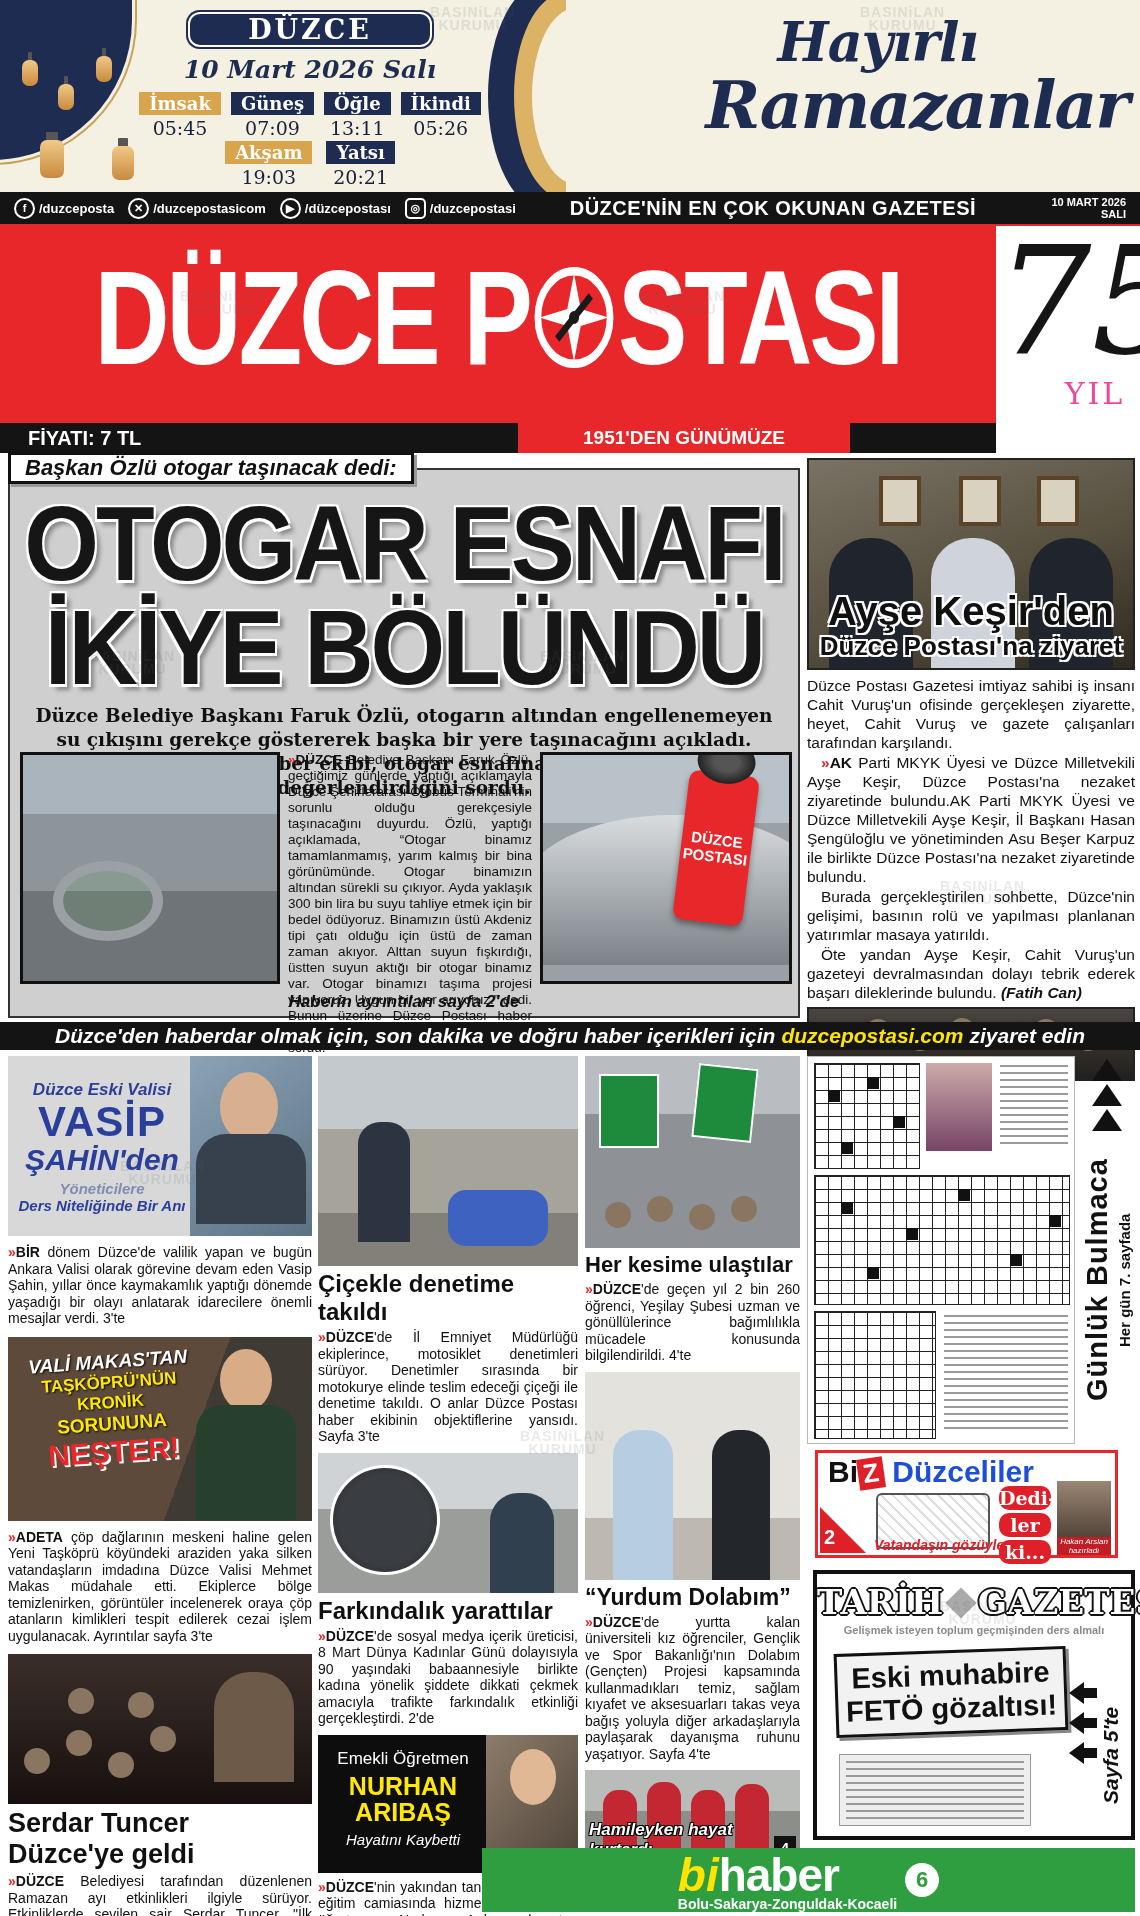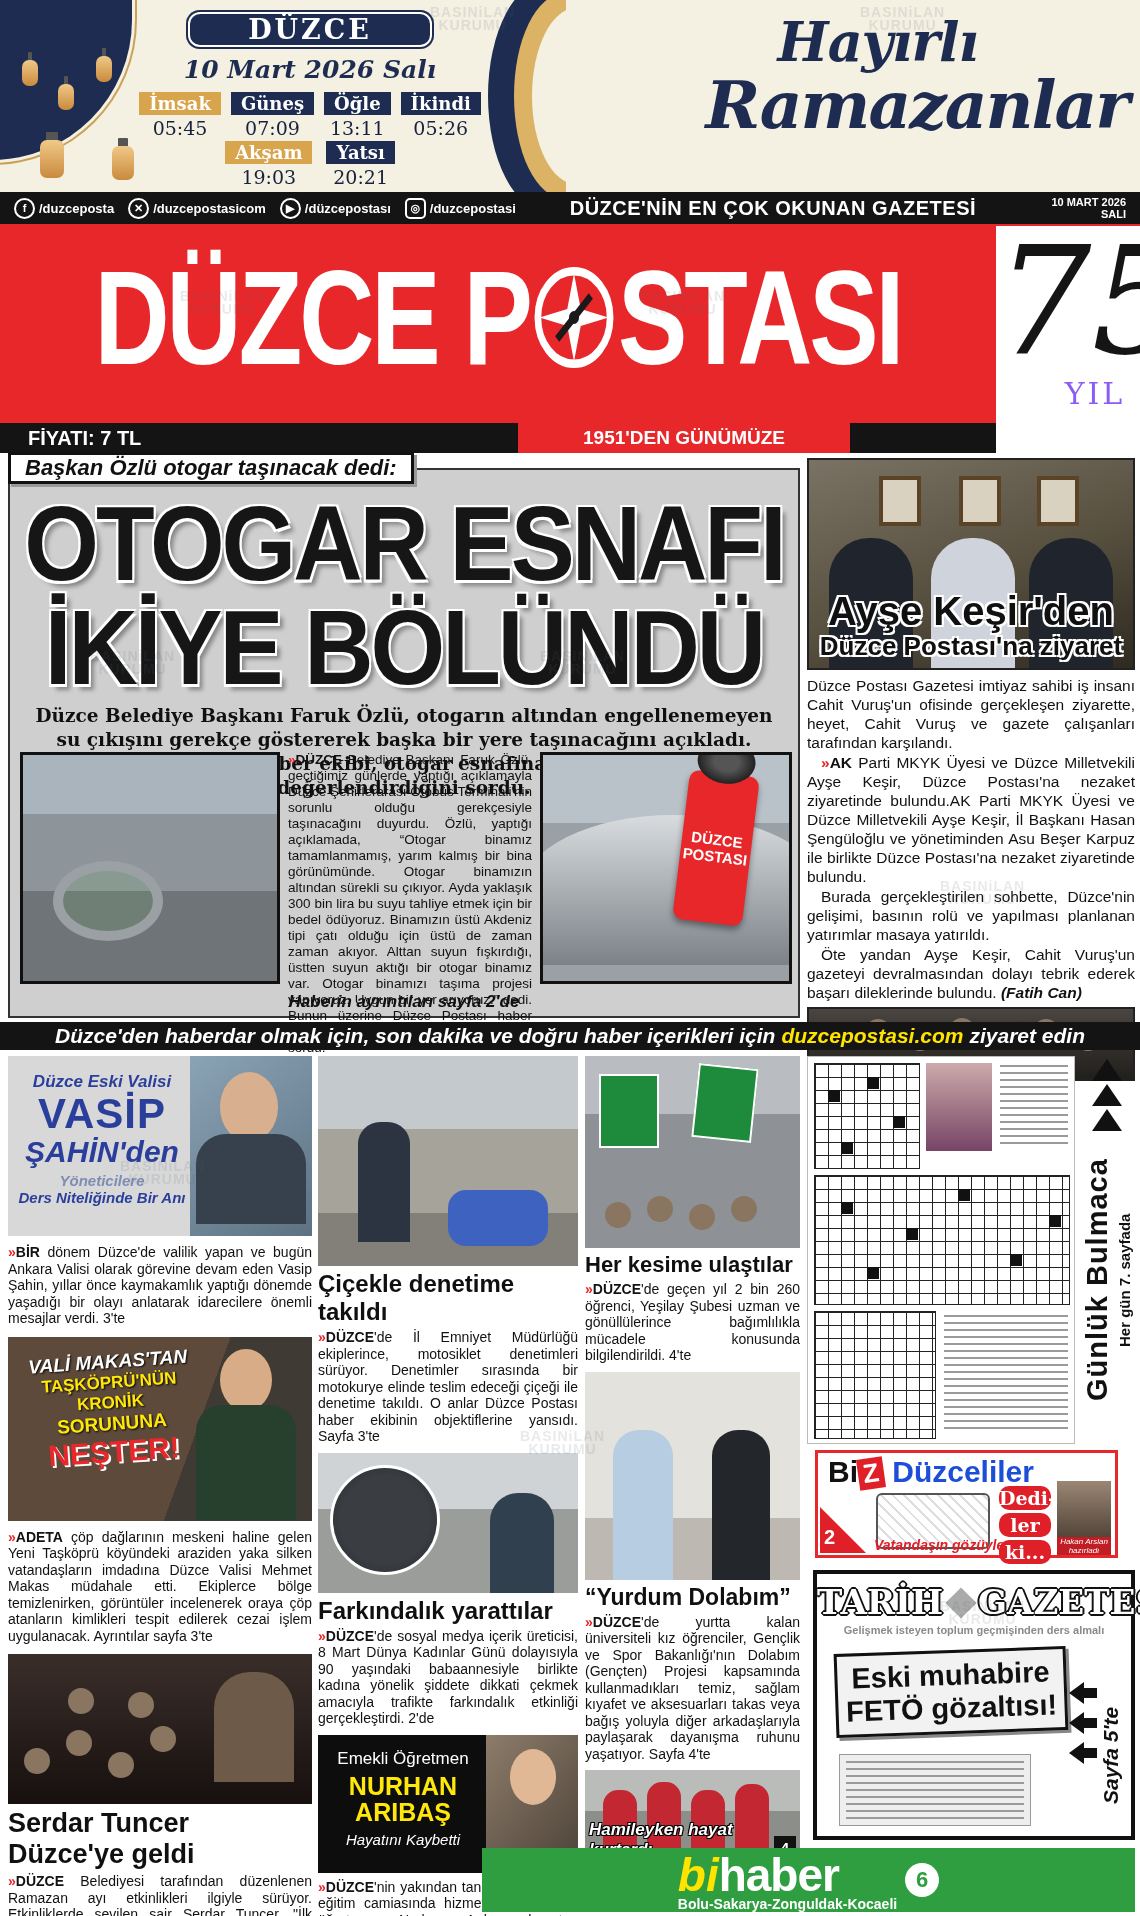--- a/index.html
+++ b/index.html
@@ -32,21 +32,21 @@
   .sicon{display:inline-flex;align-items:center;justify-content:center;width:17px;height:17px;
          border:2px solid #fff;border-radius:50%;font-size:11px;font-weight:bold;margin-right:4px;}
   .shandle{font-size:13px;font-weight:bold;margin-right:14px;}
   
   #masthead{left:0;top:224px;width:1140px;height:199px;background:#e8272b;overflow:hidden;}
   #mtitle{position:absolute;left:18px;top:18px;width:960px;text-align:center;color:#fff;
           font-weight:bold;font-size:104px;letter-spacing:-3px;white-space:nowrap;
           transform:scaleY(1.28);transform-origin:top;}
   #box75{left:996px;top:226px;width:144px;height:229px;background:#fff;z-index:5;}
   #n75{font-family:"DejaVu Serif",serif;font-style:italic;font-size:150px;line-height:150px;color:#151515;}
-  #w75{font-family:"DejaVu Serif",serif;font-size:30px;letter-spacing:3px;color:#8b5cf6;text-align:center;}
+  #w75{font-family:"DejaVu Serif",serif;font-size:30px;letter-spacing:3px;color:#ec4899;text-align:center;}
   #pricebar{left:0;top:423px;width:996px;height:30px;background:#141414;color:#fff;
             display:flex;align-items:center;}
   #sincebox{left:518px;top:423px;width:332px;height:30px;background:#e8272b;color:#fff;
             display:flex;align-items:center;justify-content:center;font-weight:bold;font-size:19px;z-index:6;}
   
   #kickerwrap{left:8px;top:452px;width:792px;display:flex;z-index:7;}
   #kicker{border:3px solid #111;background:#fff;padding:0 14px;font-size:22px;font-weight:bold;
           font-style:italic;white-space:nowrap;box-shadow:3px 3px 0 #999;}
   #mainpanel{left:8px;top:468px;width:792px;height:550px;background:#cfcfcf;border:2px solid #333;
              box-sizing:border-box;}
@@ -304,21 +304,21 @@
 </div>
 
 <div id="ticker" class="abs">
   <span>Düzce'den haberdar olmak için, son dakika ve doğru haber içerikleri için </span>
   <span class="link">duzcepostasi.com</span>
   <span> ziyaret edin</span>
 </div>
 
 <div class="abs" style="left:8px;top:1056px;width:304px">
   <div style="position:relative;height:180px;background:#d8d8d8;overflow:hidden">
-    <div style="position:absolute;left:10px;top:16px;width:168px;text-align:center;color:#2a3f9b">
+    <div style="position:absolute;left:10px;top:24px;width:168px;text-align:center;color:#2a3f9b">
       <div style="font-style:italic;font-size:17px;font-weight:bold">Düzce Eski Valisi</div>
       <div style="font-size:42px;font-weight:bold;letter-spacing:1px;line-height:44px">VASİP</div>
       <div style="font-size:30px;font-weight:bold;font-style:italic;line-height:32px">ŞAHİN'den</div>
       <div style="font-size:15px;font-weight:bold;font-style:italic;color:#7e8db4;margin-top:4px">Yöneticilere</div>
       <div style="font-size:15px;font-weight:bold;font-style:italic">Ders Niteliğinde Bir Anı</div>
     </div>
     <div class="photo ph-vasip" style="position:absolute;right:0;top:0;width:122px;height:180px">
       <div class="face"></div>
         <div class="suit"></div>
     </div>

